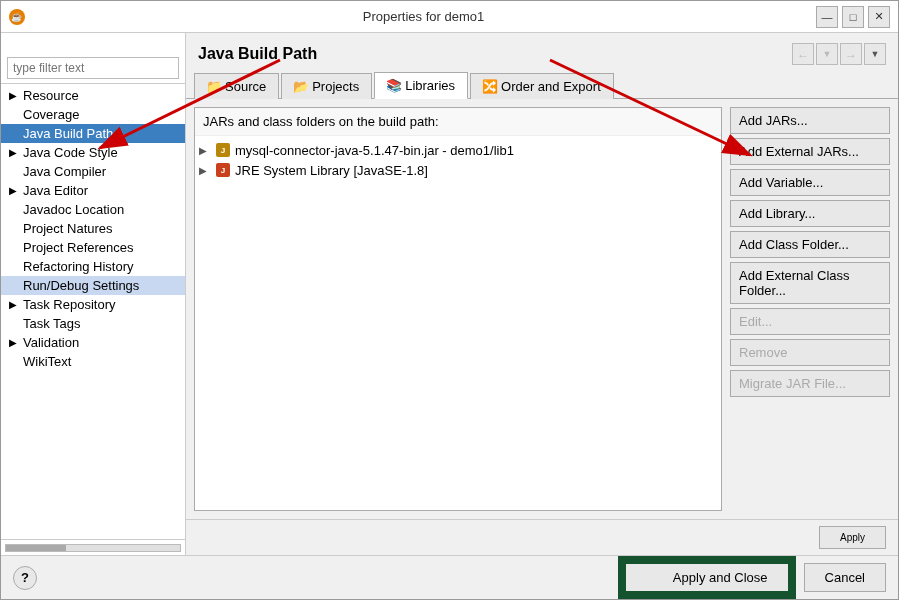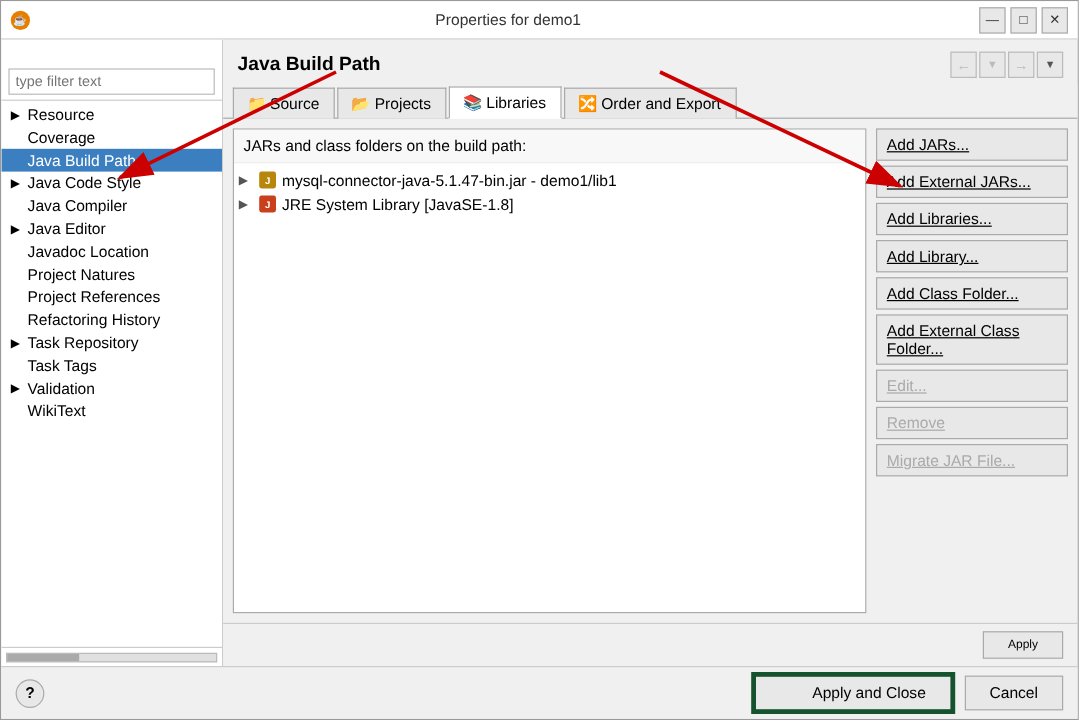--- a/index.html
+++ b/index.html
@@ -297,21 +297,20 @@
     }
     .action-btn {
       width: 100%;
       padding: 5px 8px;
       background: #e8e8e8;
       border: 1px solid #aaa;
       cursor: pointer;
       font-size: 13px;
       text-align: left;
       color: #000;
-      text-decoration: underline;
     }
     .action-btn:disabled { color: #aaa; cursor: default; }
     .action-btn.disabled { color: #aaa; cursor: default; background: #e8e8e8; }
 
     
     .bottom-area {
       border-top: 1px solid #ccc;
       padding: 6px 12px;
       display: flex;
       justify-content: flex-end;
@@ -349,21 +348,21 @@
     }
     .footer-spacer { flex: 1; }
     .footer-btn {
       padding: 6px 20px;
       background: #e8e8e8;
       border: 1px solid #aaa;
       cursor: pointer;
       font-size: 13px;
     }
     .footer-btn.primary {
-      border: 4px solid #14532d;
+      border: 8px solid #14532d;
       padding-left: 47px;
     }
 
     
     .arrows-overlay {
       position: absolute;
       top: 0;
       left: 0;
       width: 100%;
       height: 100%;
@@ -430,20 +429,24 @@
               <span class="expand-icon">  </span>
               <span>Project Natures</span>
             </div>
             <div class="sidebar-item">
               <span class="expand-icon">  </span>
               <span>Project References</span>
             </div>
             <div class="sidebar-item">
               <span class="expand-icon">  </span>
               <span>Refactoring History</span>
+            </div>
+            <div class="sidebar-item highlight">
+              <span class="expand-icon">  </span>
+              <span>Run/Debug Settings</span>
             </div>
             <div class="sidebar-item">
               <span class="expand-icon">▶ </span>
               <span>Task Repository</span>
             </div>
             <div class="sidebar-item">
               <span class="expand-icon">  </span>
               <span>Task Tags</span>
             </div>
             <div class="sidebar-item">
@@ -510,21 +513,21 @@
                     <span class="jre-icon">J</span>
                   </span>
                 <span>JRE System Library [JavaSE-1.8]</span>
               </div>
             </div>
           </div>
 
           <div class="content-right">
             <button class="action-btn">Add JARs...</button>
             <button class="action-btn">Add External JARs...</button>
-            <button class="action-btn">Add Libraries...</button>
+            <button class="action-btn">Add Variable...</button>
             <button class="action-btn">Add Library...</button>
             <button class="action-btn">Add Class Folder...</button>
             <button class="action-btn">Add External Class Folder...</button>
             <button class="action-btn disabled" disabled="">Edit...</button>
             <button class="action-btn disabled" disabled="">Remove</button>
             <button class="action-btn disabled" disabled="">Migrate JAR File...</button>
           </div>
         </div>
 
         <div class="bottom-area">

